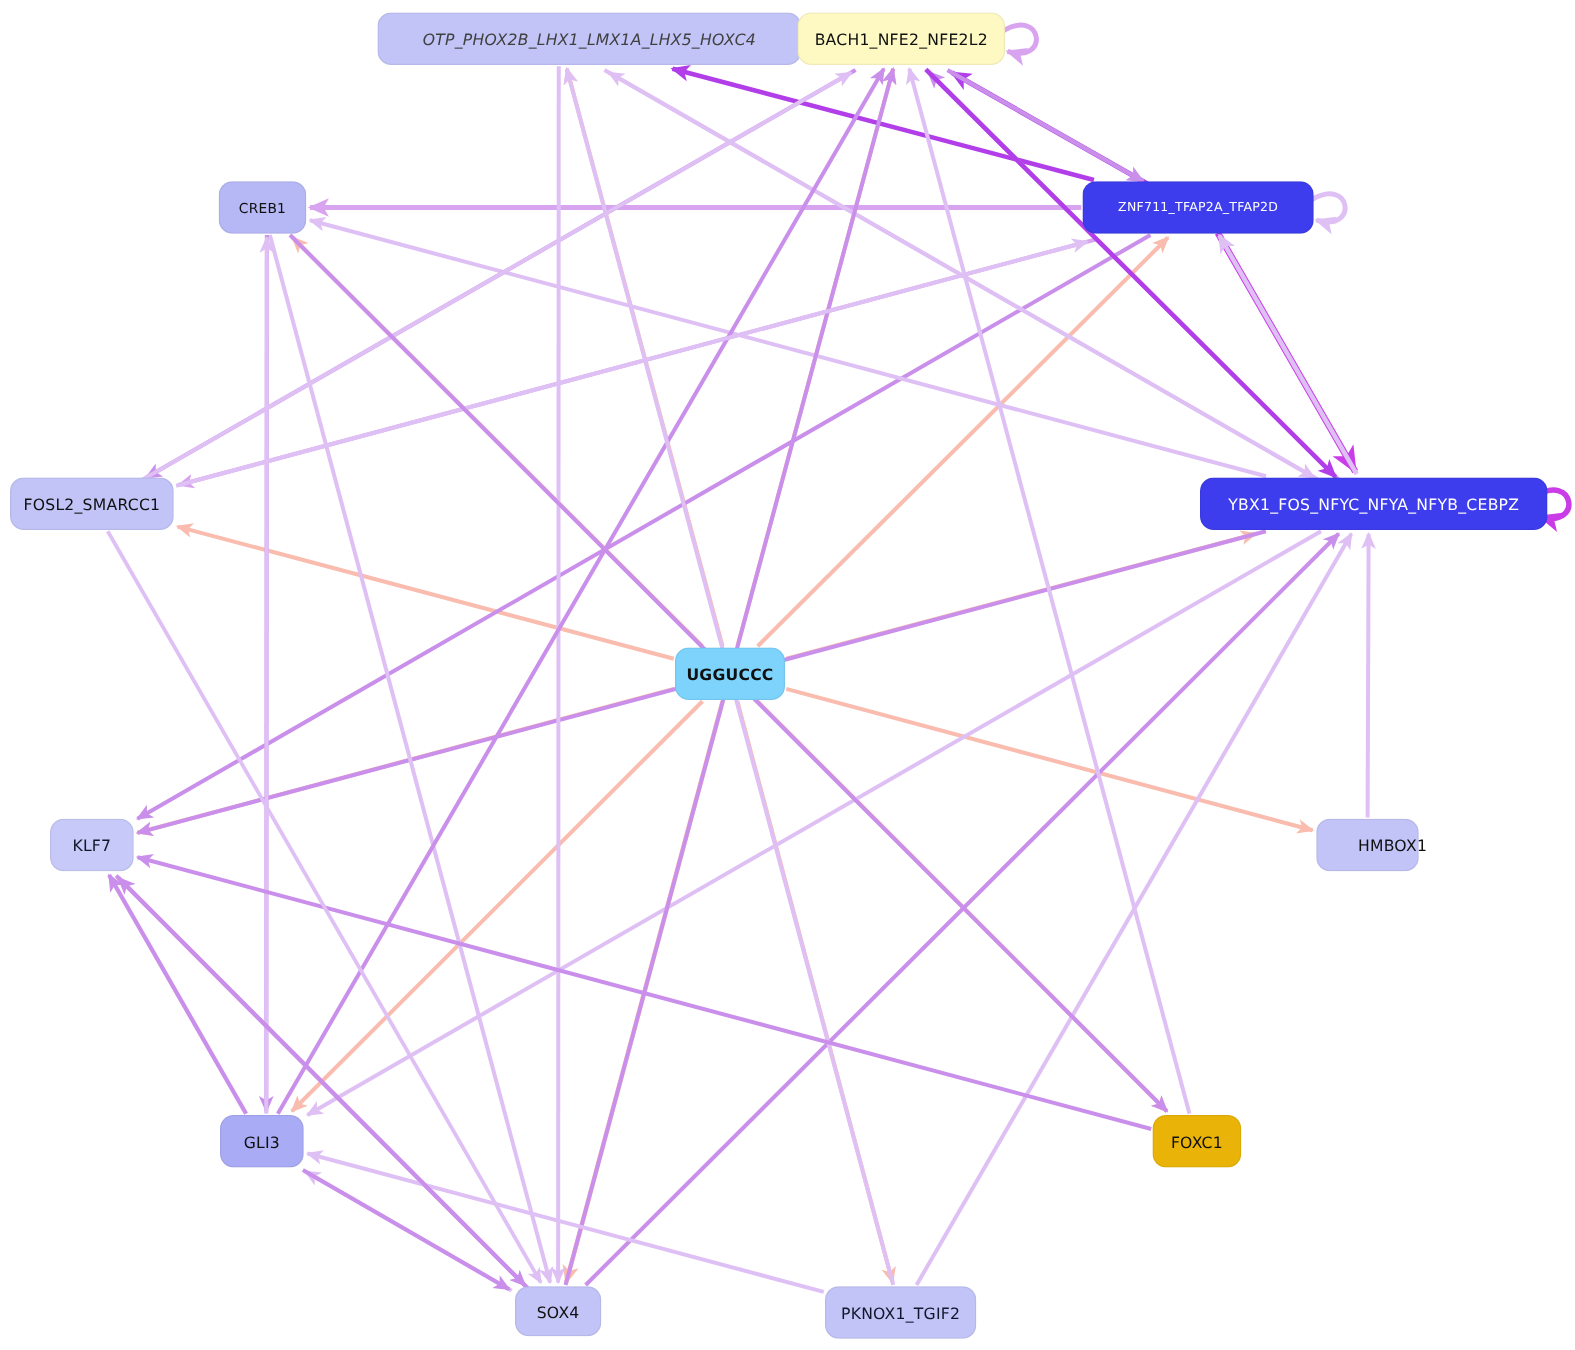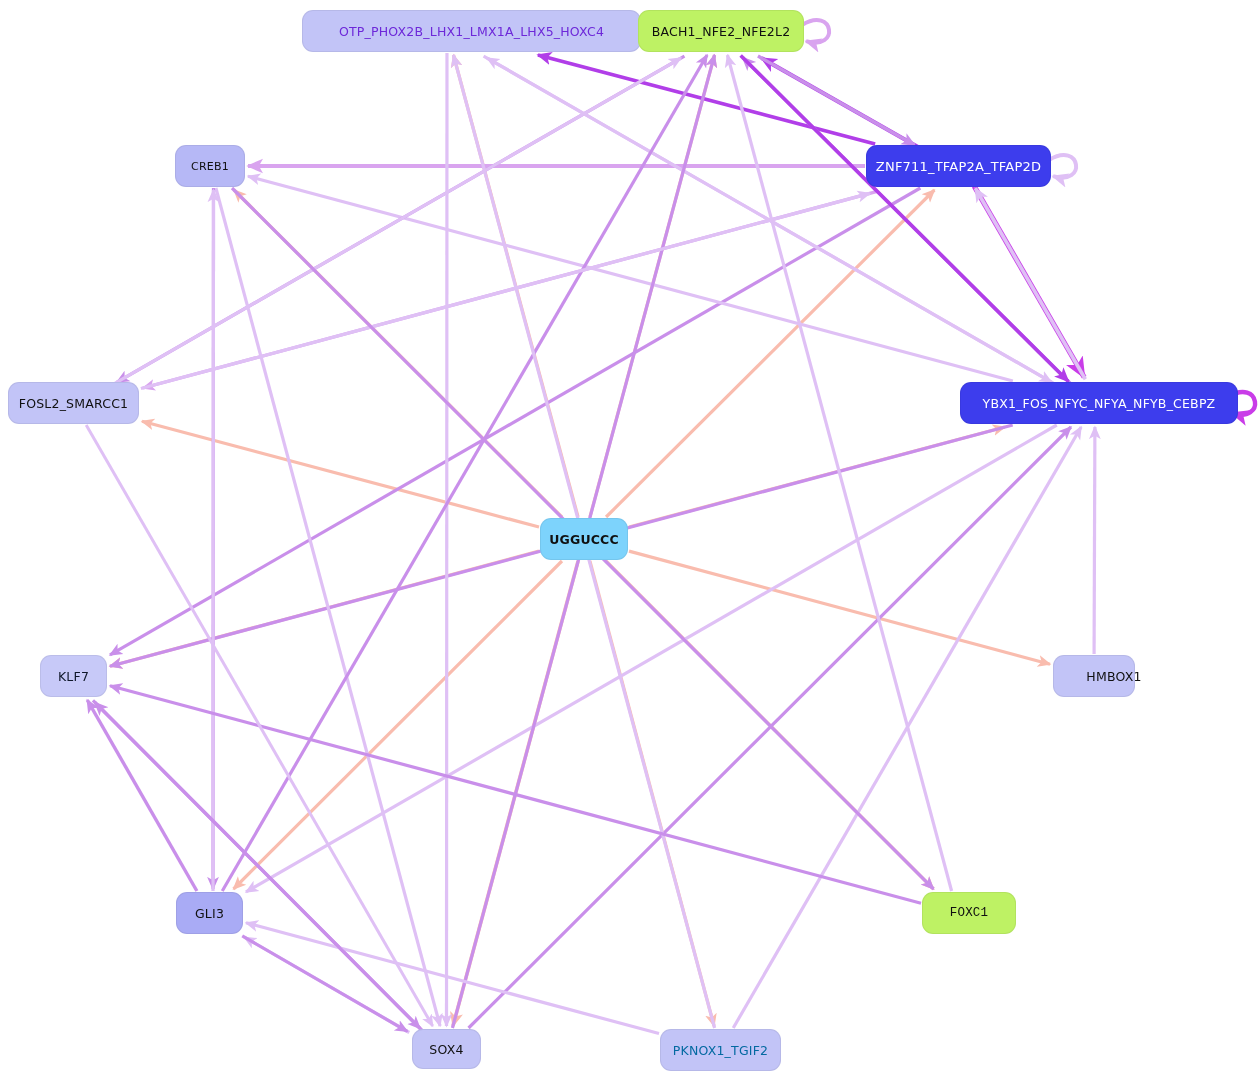--- a/index.html
+++ b/index.html
@@ -117,53 +117,53 @@
         <line x1="242.25" y1="935.97" x2="407.25" y2="1031.35" stroke="#c98fea" stroke-width="3.2" stroke-linecap="butt" marker-end="url(#arw4)"></line>
         <line x1="86.18" y1="425.00" x2="432.66" y2="1026.00" stroke="#dfc0f5" stroke-width="3" stroke-linecap="butt" marker-end="url(#arw5)"></line>
       </g>
     <g id="loops-group">
         <path d="M 802 25 C 834.3 5.450000000000003 840.25 51.35 806 41.15" fill="none" stroke="#d9a4ef" stroke-width="4" marker-end="url(#arw1)"></path>
         <path d="M 1049 160 C 1081.3 140.45 1087.25 186.35 1053 176.15" fill="none" stroke="#dfc0f5" stroke-width="4" marker-end="url(#arw5)"></path>
         <path d="M 1228 397 C 1260.3 377.45 1266.25 423.35 1232 413.15" fill="none" stroke="#c93ce8" stroke-width="4.4" marker-end="url(#arw3)"></path>
       </g>
   </svg>
   <div id="nodes-layer">
-      <div class="node-box" style="left: 302px; top: 10px; width: 339px; height: 42px; background: rgb(194, 196, 247); color: #6d28d9; font-size: 12.5px;">
+      <div class="node-box" style="left: 302px; top: 10px; width: 339px; height: 42px; background: rgb(194, 196, 247); color: #404040; font-size: 12.5px; font-style: italic;">
         <span class="node-label">OTP_PHOX2B_LHX1_LMX1A_LHX5_HOXC4</span>
       </div>
-      <div class="node-box" style="left: 638px; top: 10px; width: 166px; height: 42px; background: #bef264; color: rgb(16, 16, 16); font-size: 12.5px;">
+      <div class="node-box" style="left: 638px; top: 10px; width: 166px; height: 42px; background: #fef9c3; color: rgb(16, 16, 16); font-size: 12.5px;">
         <span class="node-label">BACH1_NFE2_NFE2L2</span>
       </div>
       <div class="node-box" style="left: 175px; top: 145px; width: 70px; height: 42px; background: rgb(182, 184, 246); color: rgb(16, 16, 16); font-size: 11px;">
         <span class="node-label">CREB1</span>
       </div>
-      <div class="node-box" style="left: 866px; top: 145px; width: 185px; height: 42px; background: rgb(61, 61, 237); color: rgb(255, 255, 255); font-size: 13px;">
+      <div class="node-box" style="left: 866px; top: 145px; width: 185px; height: 42px; background: rgb(61, 61, 237); color: rgb(255, 255, 255); font-size: 10px;">
         <span class="node-label">ZNF711_TFAP2A_TFAP2D</span>
       </div>
       <div class="node-box" style="left: 8px; top: 382px; width: 131px; height: 42px; background: rgb(194, 196, 247); color: rgb(16, 16, 16); font-size: 12.5px; border-radius: 11px;">
         <span class="node-label">FOSL2_SMARCC1</span>
       </div>
       <div class="node-box" style="left: 960px; top: 382px; width: 278px; height: 42px; background: rgb(61, 61, 237); color: rgb(255, 255, 255); font-size: 12.5px;">
         <span class="node-label">YBX1_FOS_NFYC_NFYA_NFYB_CEBPZ</span>
       </div>
       <div class="node-box" style="left: 540px; top: 518px; width: 88px; height: 42px; background: #7dd3fc; color: rgb(16, 16, 16); font-size: 12.5px; font-weight: bold;">
         <span class="node-label">UGGUCCC</span>
       </div>
       <div class="node-box" style="left: 40px; top: 655px; width: 67px; height: 42px; background: rgb(199, 201, 248); color: #0f172a; font-size: 12.5px;">
         <span class="node-label">KLF7</span>
       </div>
       <div class="node-box" style="left: 1053px; top: 655px; width: 82px; height: 42px; background: rgb(194, 196, 247); color: rgb(16, 16, 16); font-size: 12.5px; padding-left: 40px;">
         <span class="node-label">HMBOX1</span>
       </div>
       <div class="node-box" style="left: 176px; top: 892px; width: 67px; height: 42px; background: rgb(169, 171, 245); color: rgb(16, 16, 16); font-size: 12.5px;">
         <span class="node-label">GLI3</span>
       </div>
-      <div class="node-box" style="left: 922px; top: 892px; width: 94px; height: 42px; background: #bef264; color: rgb(16, 16, 16); font-size: 12.5px; font-family: Liberation Mono, monospace;">
+      <div class="node-box" style="left: 922px; top: 892px; width: 71px; height: 42px; background: #eab308; color: rgb(16, 16, 16); font-size: 12.5px;">
         <span class="node-label">FOXC1</span>
       </div>
       <div class="node-box" style="left: 412px; top: 1029px; width: 69px; height: 40px; background: rgb(194, 196, 247); color: rgb(16, 16, 16); font-size: 12.5px;">
         <span class="node-label">SOX4</span>
       </div>
-      <div class="node-box" style="left: 660px; top: 1029px; width: 121px; height: 42px; background: rgb(194, 196, 247); color: #0369a1; font-size: 12.5px;">
+      <div class="node-box" style="left: 660px; top: 1029px; width: 121px; height: 42px; background: rgb(194, 196, 247); color: #0f172a; font-size: 12.5px;">
         <span class="node-label">PKNOX1_TGIF2</span>
       </div>
     </div>
 </div>
 
 </body></html>

